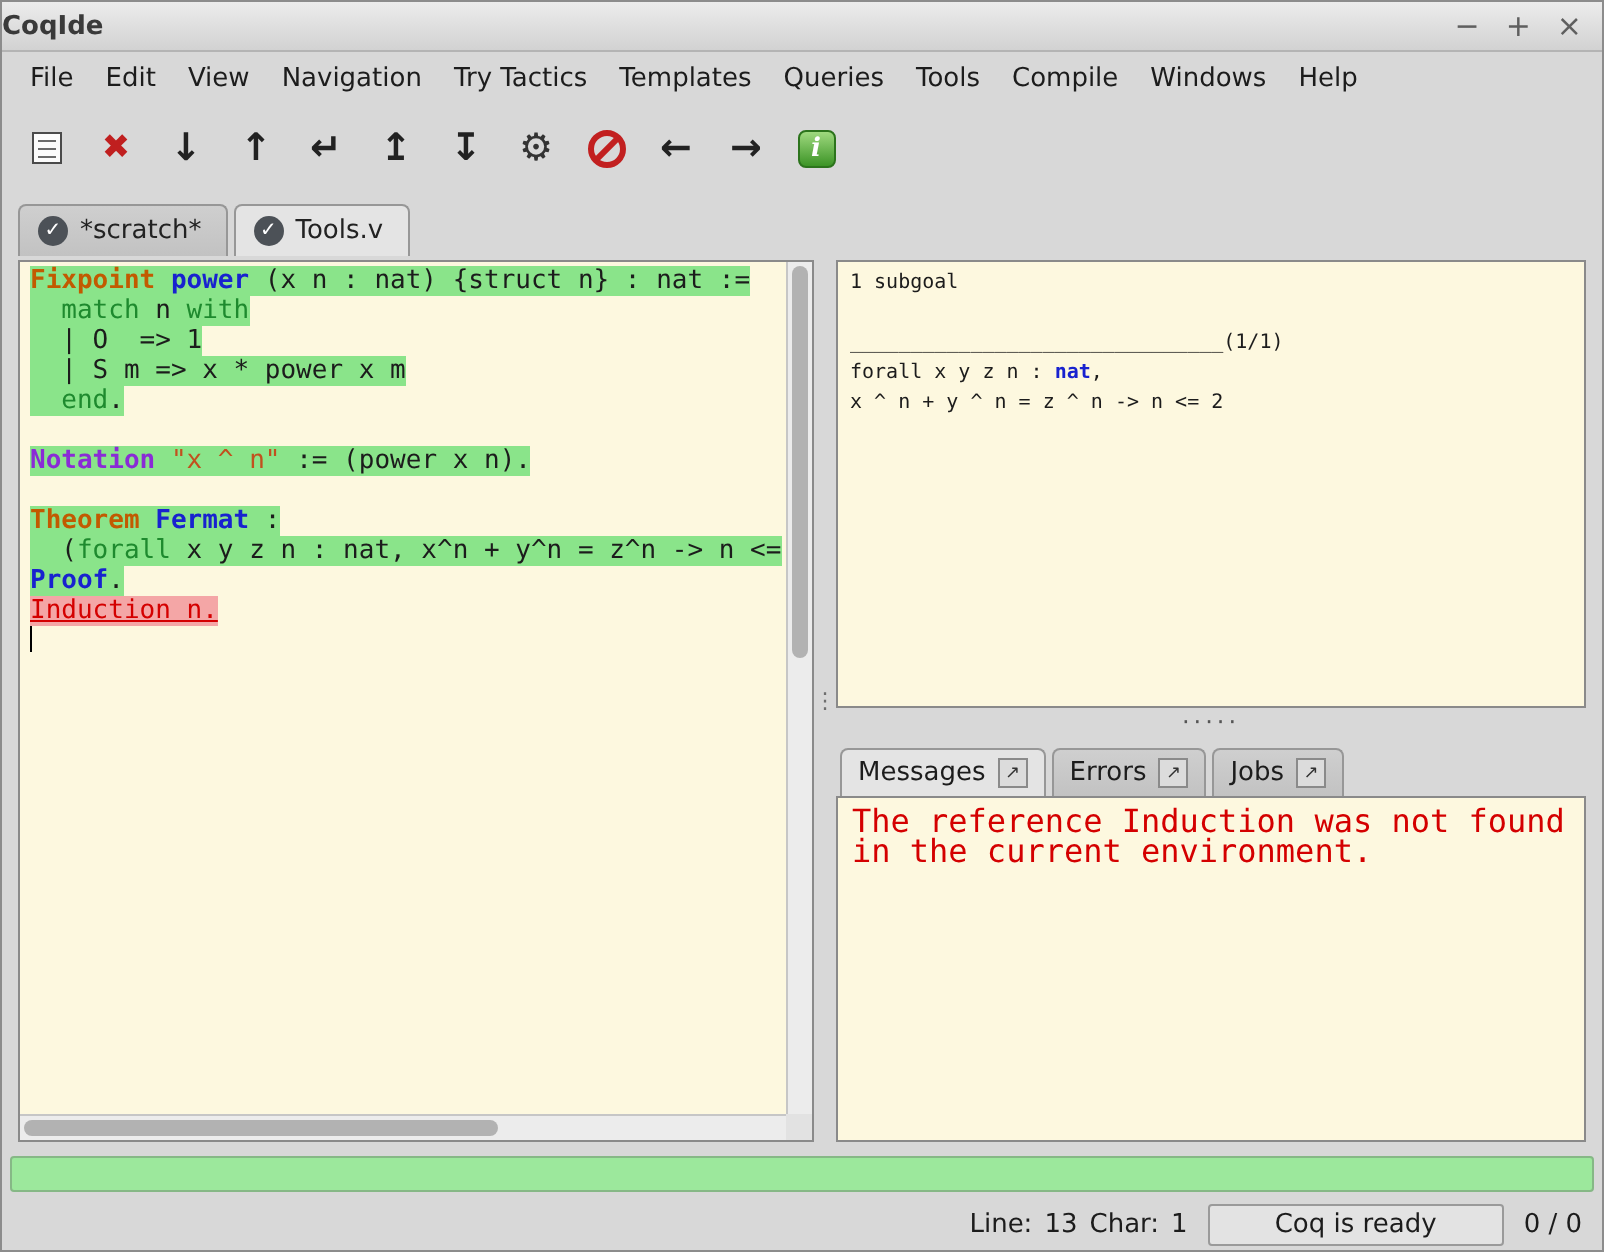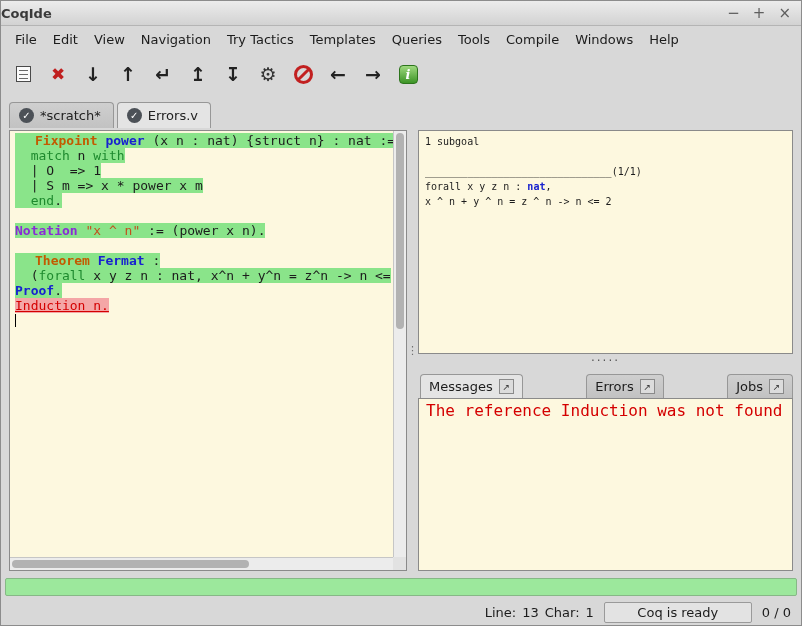--- a/index.html
+++ b/index.html
@@ -58,36 +58,36 @@
   .vthumb{position:absolute;top:2px;left:2px;right:2px;height:46%;background:#b2b2b2;border-radius:5px;}
   .hscroll{grid-area:hscroll;background:#ececec;border-top:1px solid #c6c6c6;position:relative;}
   .hthumb{position:absolute;left:2px;top:2px;bottom:2px;width:62%;background:#b2b2b2;border-radius:5px;}
   .scroll-corner{grid-area:corner;background:#e2e2e2;}
   .vsplit{flex:0 0 8px;display:flex;align-items:center;justify-content:center;color:#6e6e6e;font-size:11px;}
   .right-col{flex:1;display:flex;flex-direction:column;min-width:0;}
   .goals-panel{flex:0 0 224px;box-sizing:border-box;border:1px solid #8a8a8a;background:var(--editor-bg,#fdf8df);
     padding:3px 6px;overflow:hidden;
     font-family:"DejaVu Sans Mono","Liberation Mono",monospace;font-size:10px;line-height:15px;white-space:pre;}
   .hsplit{flex:0 0 13px;display:flex;align-items:center;justify-content:center;color:#555;letter-spacing:2px;font-size:12px;}
-  .msg-tabs{flex:0 0 30px;display:flex;align-items:flex-end;gap:3px;padding-left:2px;justify-content:space-between;}
+  .msg-tabs{flex:0 0 30px;display:flex;align-items:flex-end;gap:3px;padding-left:2px;}
   .mtab{display:flex;align-items:center;gap:6px;padding:4px 8px;
     border:1px solid #979797;border-bottom:none;border-radius:4px 4px 0 0;
     background:linear-gradient(#cfcfcf,#c2c2c2);font-size:13px;}
   .mtab.active{background:#e4e4e4;}
   .popout{width:15px;height:15px;box-sizing:border-box;border:1px solid #8a8a8a;background:#dcdcdc;
     display:flex;align-items:center;justify-content:center;font-size:9px;color:#333;}
   .msg-panel{flex:1;box-sizing:border-box;border:1px solid #8a8a8a;background:var(--editor-bg,#fdf8df);
     padding:4px 7px;overflow:hidden;color:var(--error-text,#d40000);
     font-family:"DejaVu Sans Mono","Liberation Mono",monospace;font-size:16px;line-height:15px;white-space:pre;}
   
   .code-line{min-height:15px;white-space:pre;}
   .line-inner{display:inline-block;}
   .hl-proc{background:var(--processed-bg,#8ae48a);}
   .hl-err{background:var(--error-bg,#f4a6a6);}
-  .c-kw{color:var(--keyword-orange,#c25a00);font-weight:bold;padding-left:20px;}
+  .c-kw{color:var(--keyword-orange,#c25a00);font-weight:bold;}
   .c-name{color:var(--ident-blue,#1822cf);font-weight:bold;}
   .c-ctrl{color:var(--ctrl-green,#1e8a2e);text-align:right;}
   .c-notation{color:var(--notation-purple,#8a2bd6);font-weight:bold;}
   .c-str{color:var(--string-orange,#c2501e);}
   .c-error{color:var(--error-text,#d40000);text-decoration:underline;}
   .caret{display:inline-block;width:1px;height:13px;background:#000;vertical-align:-2px;}
   
   .progress-wrap{flex:0 0 24px;padding:3px 4px;box-sizing:border-box;}
   .progress-bar{height:18px;box-sizing:border-box;background:var(--progress-green,#9ce89c);
     border:1px solid #86b886;border-radius:2px;}
@@ -164,21 +164,21 @@
       </span>
     </div>
 
   <div class="tabbar" id="tabbar">
       <div class="etab">
         <span class="tab-check">✓</span>
         <span>*scratch*</span>
       </div>
       <div class="etab active">
         <span class="tab-check">✓</span>
-        <span>Errors.v</span>
+        <span>Tools.v</span>
       </div>
     </div>
 
   <div class="content">
 
     <div class="left-panel">
       <div class="code-area" id="script-code"><div class="code-line"><span class="line-inner hl-proc"><span class="c-kw">Fixpoint</span><span> </span><span class="c-name">power</span><span> (x n : nat) {struct n} : nat :=</span></span></div><div class="code-line"><span class="line-inner hl-proc"><span>  </span><span class="c-ctrl">match</span><span> n </span><span class="c-ctrl">with</span></span></div><div class="code-line"><span class="line-inner hl-proc"><span>  | O  =&gt; 1</span></span></div><div class="code-line"><span class="line-inner hl-proc"><span>  | S m =&gt; x * power x m</span></span></div><div class="code-line"><span class="line-inner hl-proc"><span>  </span><span class="c-ctrl">end</span><span>.</span></span></div><div class="code-line"><span class="line-inner"></span></div><div class="code-line"><span class="line-inner hl-proc"><span class="c-notation">Notation</span><span> </span><span class="c-str">"x ^ n"</span><span> := (power x n).</span></span></div><div class="code-line"><span class="line-inner"></span></div><div class="code-line"><span class="line-inner hl-proc"><span class="c-kw">Theorem</span><span> </span><span class="c-name">Fermat</span><span> :</span></span></div><div class="code-line"><span class="line-inner hl-proc"><span>  (</span><span class="c-ctrl">forall</span><span> x y z n : nat, x^n + y^n = z^n -&gt; n &lt;=</span></span></div><div class="code-line"><span class="line-inner hl-proc"><span class="c-name">Proof</span><span>.</span></span></div><div class="code-line"><span class="line-inner hl-err"><span class="c-error">Induction n.</span></span></div><div class="code-line"><span class="line-inner"><span class="caret"></span></span></div></div>
       <div class="vscroll">
         <div class="vthumb"></div>
       </div>
@@ -204,21 +204,21 @@
           </div>
           <div class="mtab">
             <span>Errors</span>
             <span class="popout">↗</span>
           </div>
           <div class="mtab">
             <span>Jobs</span>
             <span class="popout">↗</span>
           </div>
         </div>
-      <div class="msg-panel" id="msg-body"><div class="msg-line">The reference Induction was not found</div></div>
+      <div class="msg-panel" id="msg-body"><div class="msg-line">The reference Induction was not found</div><div class="msg-line">in the current environment.</div></div>
     </div>
 
   </div>
 
   <div class="progress-wrap">
     <div class="progress-bar"></div>
   </div>
 
   <div class="statusbar">
     <span class="flex-spacer"></span>

